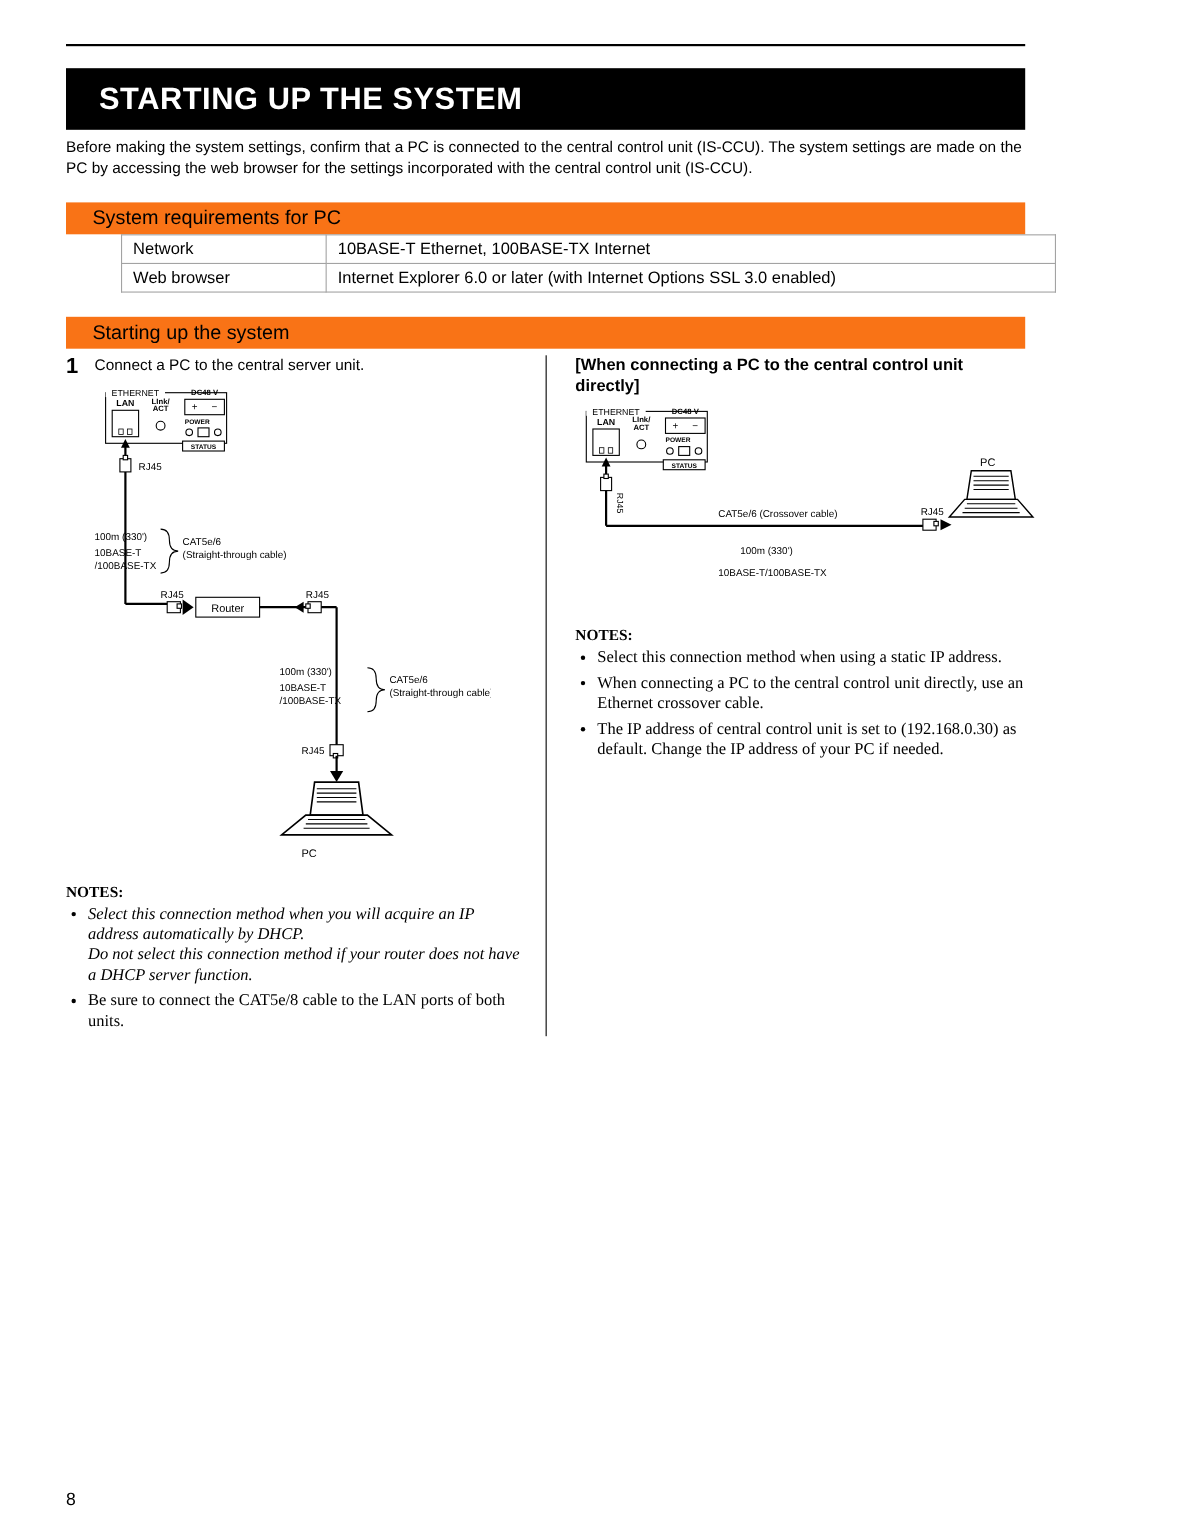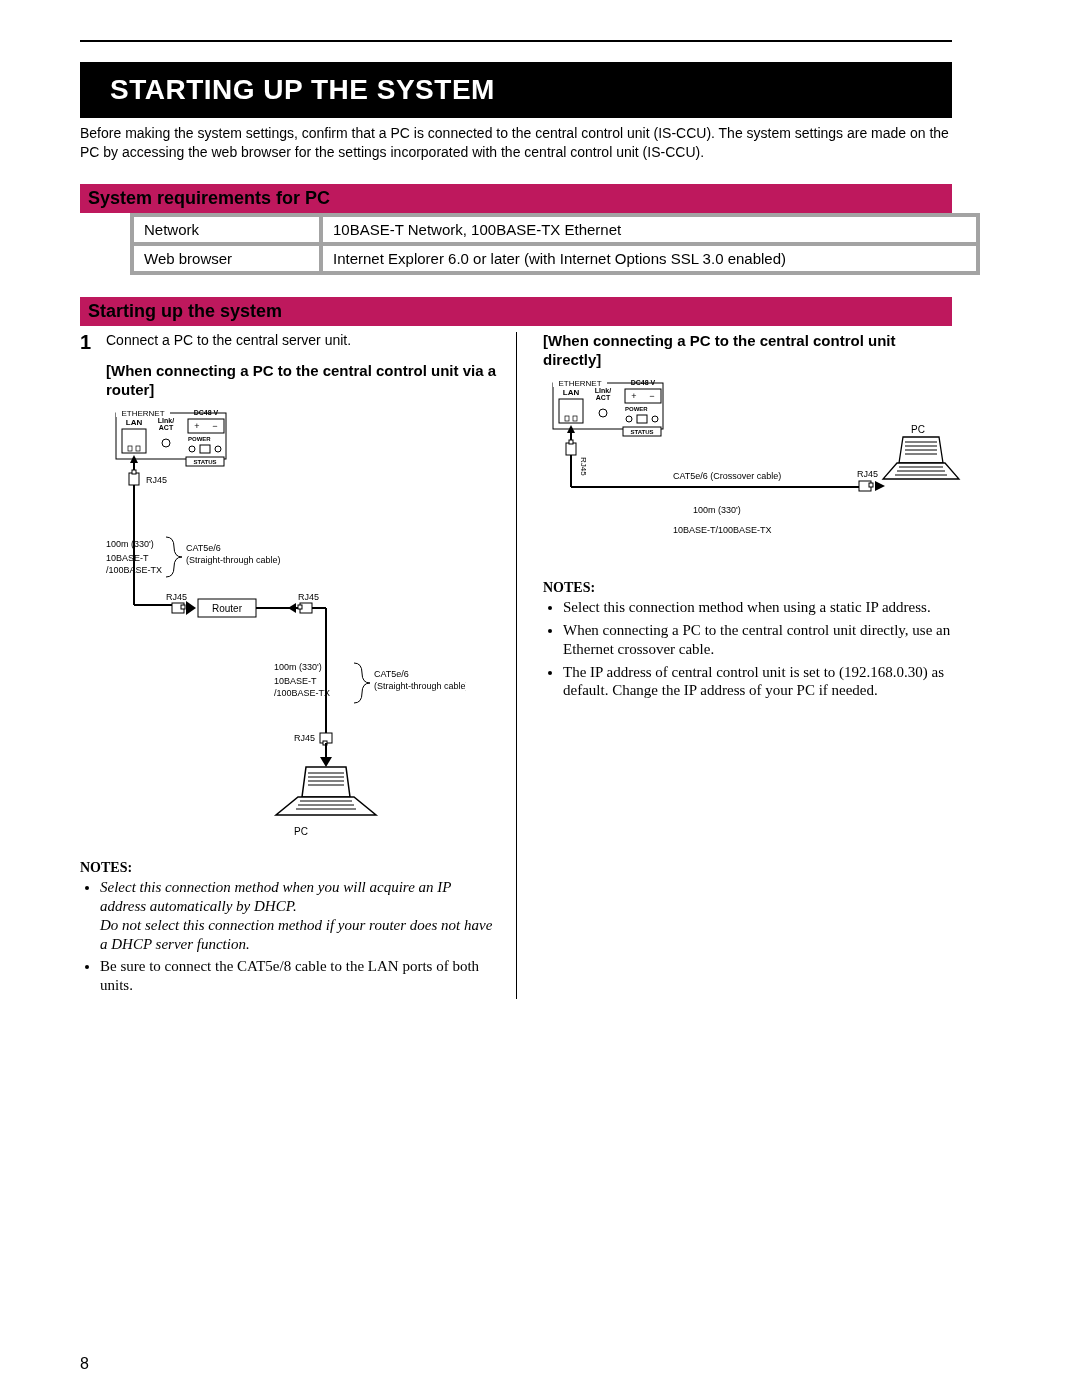--- a/index.html
+++ b/index.html
@@ -8,60 +8,59 @@
     background: #fff;
     font-family: Arial, Helvetica, sans-serif;
     color: #000;
   }
   .page {
     width: 992px;
     height: 1397px;
     position: relative;
     box-sizing: border-box;
     padding: 40px 60px 30px 60px;
-    margin-left: 20px;
   }
   .top-rule {
     border-top: 2px solid #000;
     margin-bottom: 20px;
   }
   .title-bar {
     background: #000;
     color: #fff;
     font-size: 28px;
     font-weight: bold;
     padding: 12px 30px;
     letter-spacing: 0.5px;
     font-family: Arial, Helvetica, sans-serif;
   }
   .intro {
     font-size: 14px;
     margin-top: 6px;
     line-height: 1.35;
   }
   .sub-bar {
-    background: #be185d;
-    font-weight: bold;
+    background: #f97316;
+    font-weight: normal;
     font-size: 18px;
-    padding: 4px 8px;
+    padding: 4px 24px;
     margin-top: 22px;
     border: 0;
   }
   .req-caption {
     font-size: 14px;
     margin: 12px 0 6px 0;
   }
   table.req {
     border-collapse: collapse;
     width: 850px;
     margin-left: 50px;
     font-size: 15px;
   }
   table.req td {
-    border: 4px solid #a3a3a3;
+    border: 1px solid #a3a3a3;
     padding: 4px 10px;
     vertical-align: middle;
   }
   table.req td.label { width: 165px; }
   .two-col {
     display: flex;
     gap: 0;
     margin-top: 6px;
   }
   .col {
@@ -124,39 +123,38 @@
 
   <div class="intro">Before making the system settings, confirm that a PC is connected to the central control unit (IS-CCU). The system settings are made on the PC by accessing the web browser for the settings incorporated with the central control unit (IS-CCU).</div>
 
   <div class="sub-bar">System requirements for PC</div>
 
 
   <table class="req">
     <tbody>
         <tr>
       <td class="label">Network</td>
-      <td>10BASE-T Network, 100BASE-TX Ethernet</td>
+      <td>10BASE-T Ethernet, 100BASE-TX Internet</td>
     </tr>
     <tr>
       <td class="label">Web browser</td>
       <td>Internet Explorer 6.0 or later (with Internet Options SSL 3.0 enabled)</td>
     </tr>
   </tbody>
     </table>
 
   <div class="sub-bar">Starting up the system</div>
 
   <div class="two-col">
 
     <div class="col">
       <div class="step-row">
         <div class="step-num">1</div>
         <div>Connect a PC to the central server unit.</div>
       </div>
-      <div class="case-heading" style="margin:10px 0 0 26px;">[When connecting a PC to the central control unit via a router]</div>
 
       <div class="diagram-box">
         <svg width="360" height="440" viewBox="0 0 360 440">
 
           <g transform="translate(10,0)">
             <rect x="0" y="8" width="110" height="46" fill="none" stroke="#000"></rect>
             <rect x="0" y="2" width="54" height="10" fill="#fff"></rect>
             <text x="27" y="11" font-size="8" text-anchor="middle">ETHERNET</text>
             <text x="18" y="20" font-size="8" text-anchor="middle" font-weight="bold">LAN</text>
             <text x="50" y="18" font-size="7" text-anchor="middle" font-weight="bold">LInk/</text>

